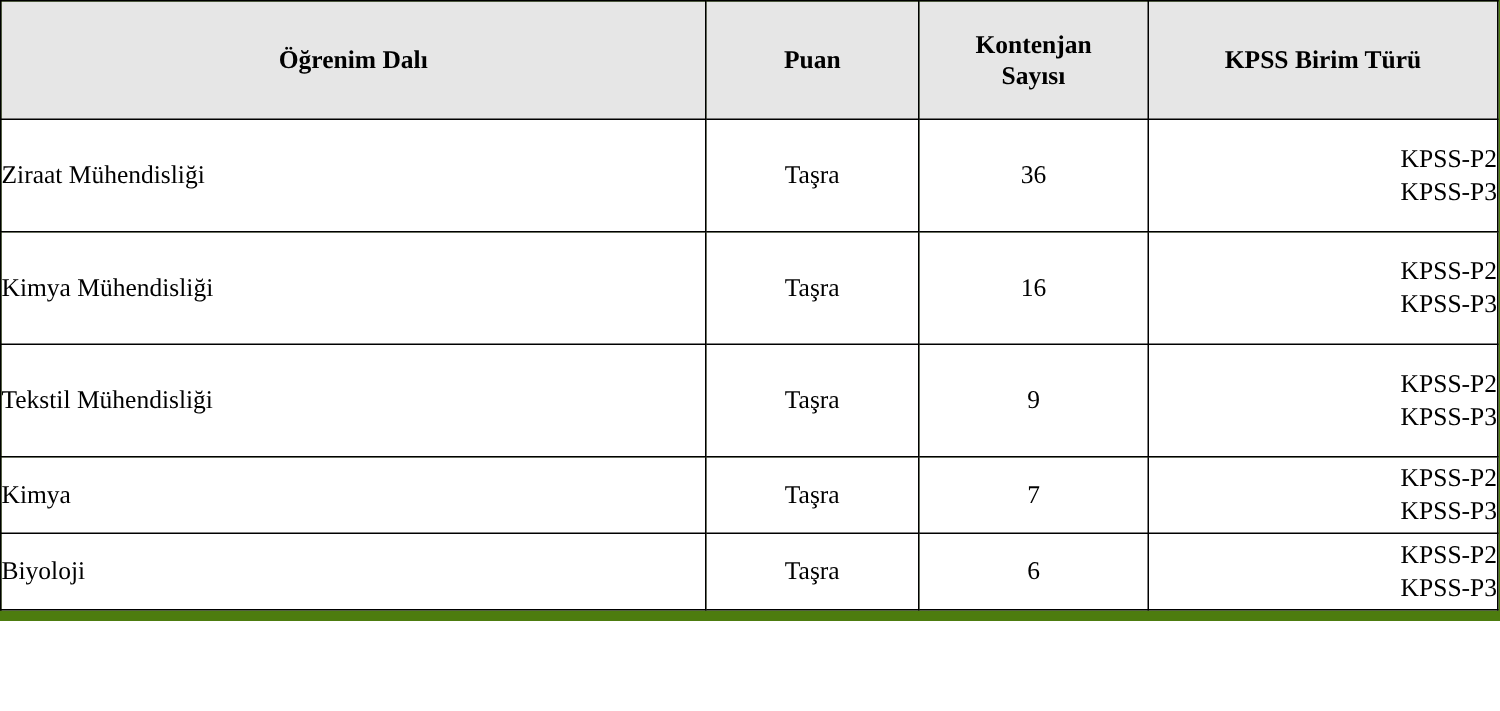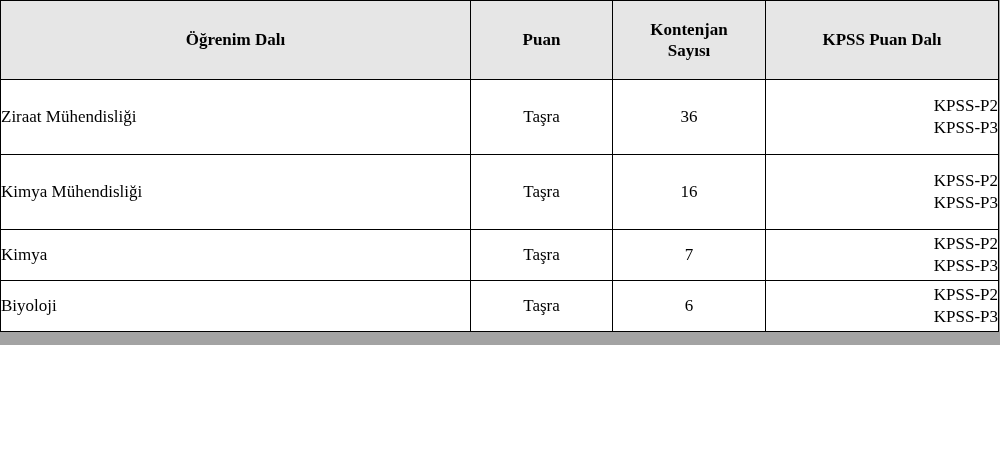--- a/index.html
+++ b/index.html
@@ -9,23 +9,23 @@
   }
   body {
     width: 1000px;
     height: 474px;
     font-family: "Liberation Serif", serif;
     color: #000000;
     overflow: hidden;
   }
   .sheet {
     width: 1000px;
-    height: 345px;
+    height: 414px;
     position: relative;
-    background: #a3a3a3;
+    background: #4d7c0f;
   }
   table.quota-table {
     border-collapse: collapse;
     table-layout: fixed;
     width: 998px;
     margin: 0;
     border: 1px solid #000000;
   }
   table.quota-table col.col-field  { width: 470px; }
   table.quota-table col.col-unit   { width: 142px; }
@@ -88,38 +88,47 @@
           <span class="th-inner">Öğrenim Dalı</span>
         </th>
         <th>
           <span class="th-inner">Puan</span>
         </th>
         <th>
           <span class="th-inner">Kontenjan</span>
           <span class="th-inner l2">Sayısı</span>
         </th>
         <th>
-          <span class="th-inner">KPSS Puan Dalı</span>
+          <span class="th-inner">KPSS Birim Türü</span>
         </th>
       </tr>
     </thead>
     <tbody>
       <tr class="r-tall">
         <td class="field">Ziraat Mühendisliği</td>
         <td class="unit">Taşra</td>
         <td class="count">36</td>
         <td class="score">
           <span class="line">KPSS-P2</span>
           <span class="line">KPSS-P3</span>
         </td>
       </tr>
       <tr class="r-tall">
         <td class="field">Kimya Mühendisliği</td>
         <td class="unit">Taşra</td>
         <td class="count">16</td>
+        <td class="score">
+          <span class="line">KPSS-P2</span>
+          <span class="line">KPSS-P3</span>
+        </td>
+      </tr>
+      <tr class="r-tall">
+        <td class="field">Tekstil Mühendisliği</td>
+        <td class="unit">Taşra</td>
+        <td class="count">9</td>
         <td class="score">
           <span class="line">KPSS-P2</span>
           <span class="line">KPSS-P3</span>
         </td>
       </tr>
       <tr class="r-short">
         <td class="field">Kimya</td>
         <td class="unit">Taşra</td>
         <td class="count">7</td>
         <td class="score">

